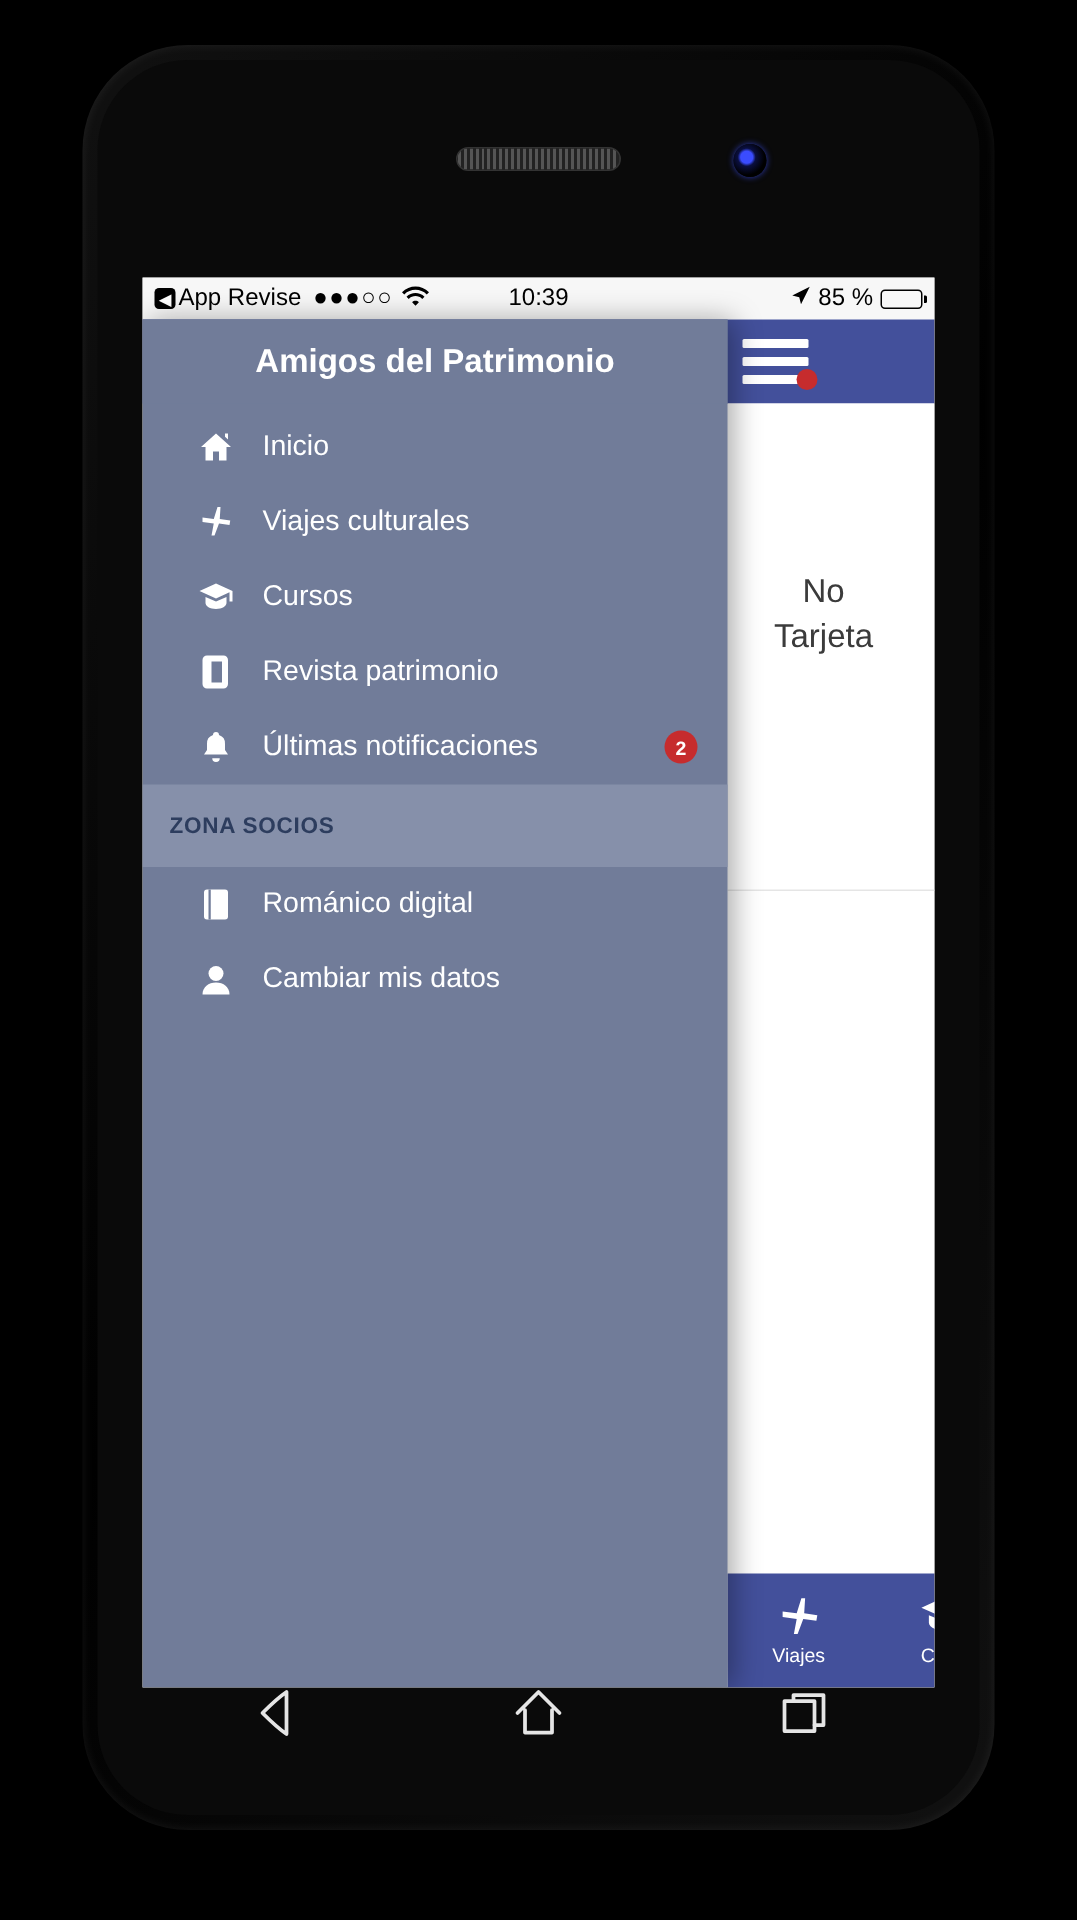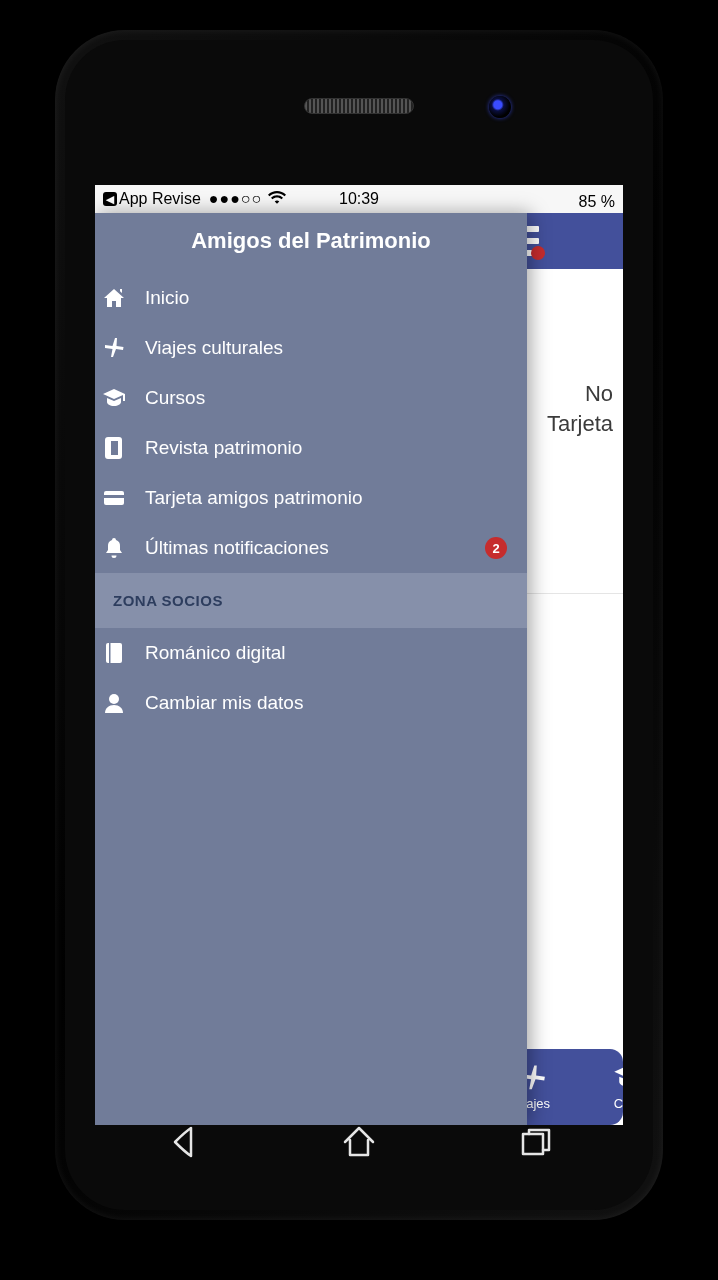--- a/index.html
+++ b/index.html
@@ -47,43 +47,43 @@
   .status-bar {
     height: 28px; background: #f7f7f7; color: #000;
     display: flex; align-items: center; font-size: 16px; font-weight: 500;
     padding: 0 8px;
   }
   .sb-back { display:flex; align-items:center; gap:2px; }
   .sb-back-chevron { width:14px; height:14px; background:#000; border-radius:3px; display:flex; align-items:center; justify-content:center; color:#fff; font-size:11px; }
   .sb-dots { margin-left:8px; letter-spacing:1px; }
   .sb-wifi { margin-left:6px; }
   .sb-time { position:absolute; left:50%; transform:translateX(-50%); font-weight:400; }
-  .sb-right { margin-left:auto; display:flex; align-items:center; gap:5px;flex-direction:column; }
+  .sb-right { margin-left:auto; display:flex; align-items:center; gap:5px; }
   .battery { width:28px; height:13px; border:1.5px solid #000; border-radius:3px; position:relative; }
   .battery::after { content:''; position:absolute; right:-4px; top:3px; width:2.5px; height:5px; background:#000; border-radius:0 1px 1px 0; }
   .battery-fill { width:85%; height:100%; background:#000; }
   
   
   .drawer {
     position:absolute; left:0; top:28px; bottom:0;
-    width: 432px;
+    width: 390px;
     background: #717c99;
     color:#fff;
     box-shadow: 4px 0 18px rgba(0,0,0,.35);
     z-index: 5;
   }
   .drawer-title {
     height: 56px; display:flex; align-items:center; justify-content:center;
     font-size: 22px; font-weight:600; color:#fff;
     background: #717c99;
   }
   .drawer-list { padding-top: 4px; }
   .d-item {
     display:flex; align-items:center; gap:18px;
-    padding: 13px 6px;
+    padding: 13px 36px;
     font-size: 19px; font-weight:300;
     cursor:pointer; position:relative;
   }
   .d-item .ico { width:26px; height:24px; display:flex; align-items:center; justify-content:center; flex:0 0 26px; }
   .d-item .ico svg { width:100%; height:100%; fill:#fff; }
   .d-item .badge {
     position:absolute; right:20px; top:50%; transform:translateY(-50%);
     width:22px; height:22px; border-radius:50%; background:#c62c2d;
     display:flex; align-items:center; justify-content:center;
     font-size:13px; font-weight:600;
@@ -99,28 +99,28 @@
     position:absolute; left:0; top:28px; right:0; bottom:0;
     z-index:1;
   }
   .topbar {
     height:56px; background:#43509b; display:flex; align-items:center;
     padding-left: 400px;
   }
   .hamburger { position:relative; width:44px; height:30px; display:flex; flex-direction:column; justify-content:space-between; }
   .hamburger span { height:6px; background:#fff; width:100%; border-radius:1px; }
   .hamburger .dot { position:absolute; right:-6px; bottom:-4px; width:14px; height:14px; background:#c62c2d; border-radius:50%; }
-  .main-pane { position:absolute; left:390px; right:0; top:56px; bottom:76px; background:#fff; padding:110px 10px 16px 0; text-align:right; }
+  .main-pane { position:absolute; left:390px; right:0; top:56px; bottom:76px; background:#fff; padding:110px 10px 16px 0; text-align:center; }
   .main-pane p { font-size:22px; color:#3b3b3b; font-weight:300; line-height:1.35; }
   .spacer-line { position:absolute; left:390px; right:0; top:380px; height:1px; background:#e5e5e5; }
   
   
   .tabbar {
     position:absolute; left:390px; right:0; bottom:0; height:76px;
-    background:#43509b; display:flex; align-items:center; color:#fff;border-radius:13px;
+    background:#43509b; display:flex; align-items:center; color:#fff;
   }
   .tab { flex:0 0 95px; display:flex; flex-direction:column; align-items:center; gap:3px; font-size:13px; font-weight:300; }
   .tab svg { width:34px; height:30px; fill:#fff; }
   
   
   .android-nav {
     position:absolute; left:30px; bottom:30px; width:528px; height:72px;
     display:flex; align-items:center; justify-content:space-around;
     color:#ddd;
   }
@@ -222,29 +222,20 @@
 
           <div class="d-item">
             <span class="ico">
                 <svg viewBox="0 0 24 24">
                   <path d="M6 2h11a2 2 0 012 2v16a2 2 0 01-2 2H6a2 2 0 01-2-2V4a2 2 0 012-2zm0 2v16h11V4H6zm2 0v16" stroke="#fff" stroke-width="2" fill="none"></path>
                 </svg>
               </span>
             <span>Revista patrimonio</span>
           </div>
 
-          <div class="d-item">
-            <span class="ico">
-                <svg viewBox="0 0 24 24">
-                  <rect x="2" y="5" width="20" height="14" rx="2"></rect>
-                  <rect x="2" y="9" width="20" height="3" fill="#717c99"></rect>
-                </svg>
-              </span>
-            <span>Tarjeta amigos patrimonio</span>
-          </div>
 
           <div class="d-item">
             <span class="ico">
                 <svg viewBox="0 0 24 24">
                   <path d="M12 2a2 2 0 012 2 6 6 0 014 6v4l2 3H4l2-3V10a6 6 0 014-6 2 2 0 012-2zm0 20a2.5 2.5 0 002.5-2.5h-5A2.5 2.5 0 0012 22zM3 7l2 1M21 7l-2 1M4 3l2 1.5M20 3l-2 1.5"></path>
                 </svg>
               </span>
             <span>Últimas notificaciones</span>
             <span class="badge">2</span>
           </div>

